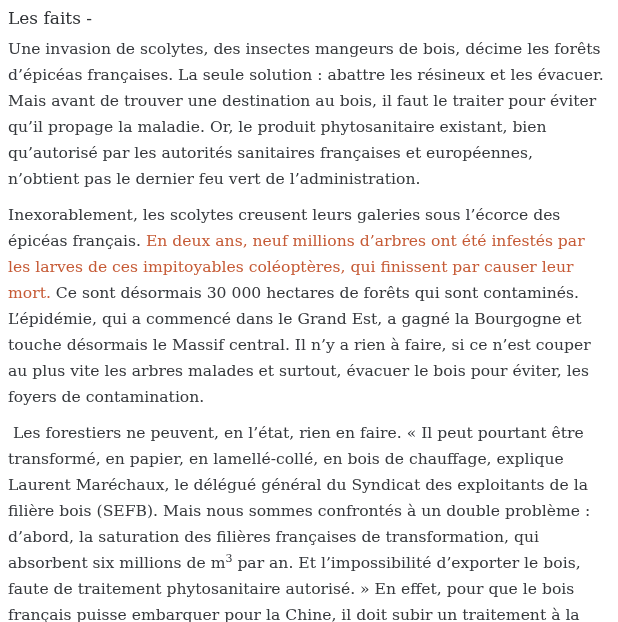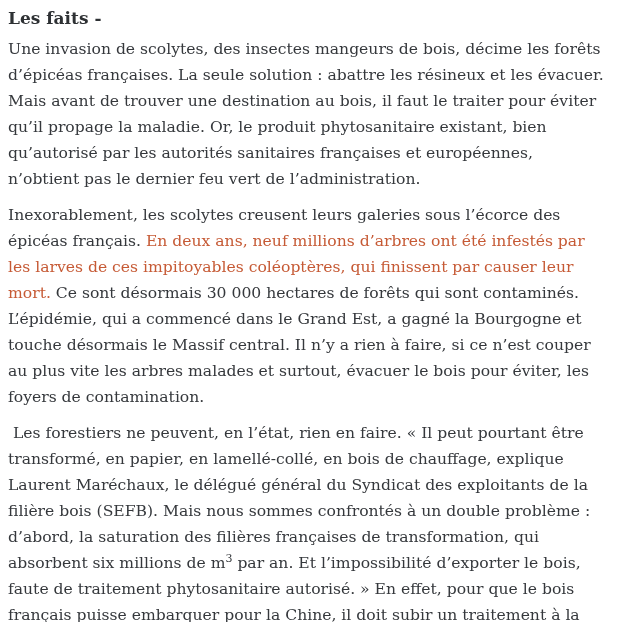--- a/index.html
+++ b/index.html
@@ -15,21 +15,21 @@
     padding: 5px 8px 0 8px;
     overflow: hidden;
     font-family: "DejaVu Serif", "Liberation Serif", serif;
     font-size: 15.6px;
     line-height: 26px;
     color: #35383c;
     -webkit-font-smoothing: antialiased;
   }
   .article-heading {
     font-size: 17px;
-    font-weight: bold;
+    font-weight: normal;
     margin: 0 0 5px 0;
     line-height: 26px;
     color: #2e3134;
   }
   .article-body p {
     margin: 0 4px 10px 0;
   }
   .article-body p:last-child {
     margin-bottom: 0;
   }

